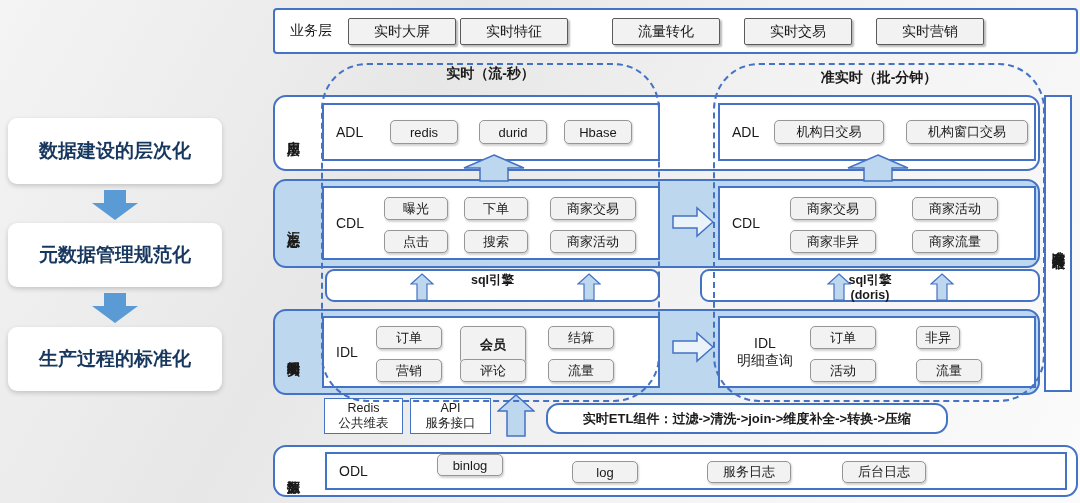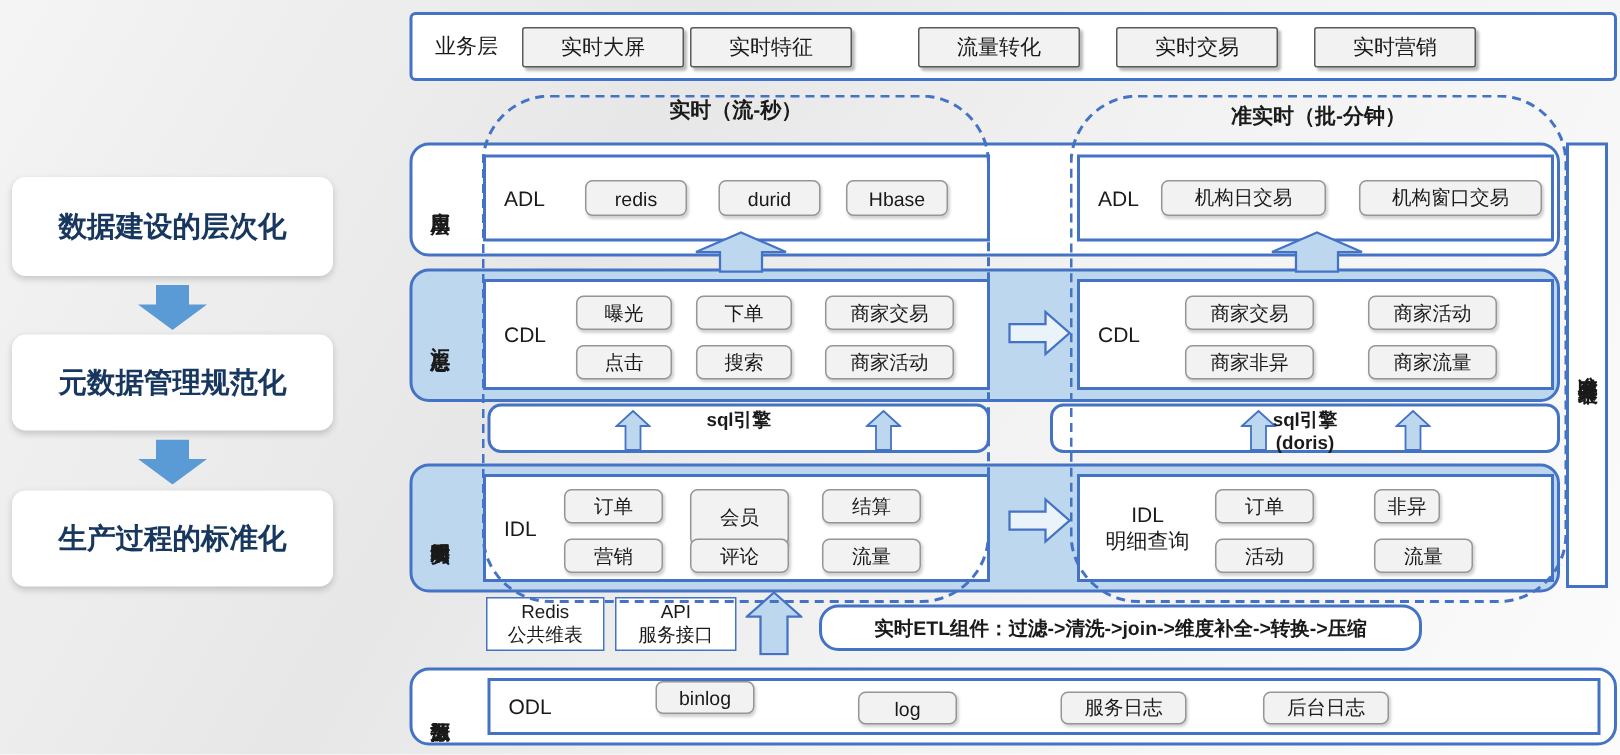--- a/index.html
+++ b/index.html
@@ -157,21 +157,21 @@
       <div>(doris)</div>
     </div>
   </div>
 
   <div class="abs band fill" style="left:273px;top:309px;width:767px;height:86px;"></div>
   <div class="abs vlabel" style="left:282px;top:309px;width:22px;height:86px;letter-spacing:0;">实时明细层</div>
 
   <div class="abs inner-box" style="left:322px;top:316px;width:338px;height:72px;">
     <div class="abs tag" style="left:12px;top:0;height:68px;">IDL</div>
     <div class="abs chip" style="left:52px;top:8px;width:66px;height:23px;">订单</div>
-    <div class="abs chip" style="left:136px;top:8px;width:66px;height:38px;">会员</div>
+    <div class="abs chip" style="left:136px;top:8px;width:66px;height:38px;font-weight:bold;">会员</div>
     <div class="abs chip" style="left:224px;top:8px;width:66px;height:23px;">结算</div>
     <div class="abs chip" style="left:52px;top:41px;width:66px;height:23px;">营销</div>
     <div class="abs chip" style="left:136px;top:41px;width:66px;height:23px;">评论</div>
     <div class="abs chip" style="left:224px;top:41px;width:66px;height:23px;">流量</div>
   </div>
 
   <div class="abs inner-box" style="left:718px;top:316px;width:318px;height:72px;">
     <div class="abs two-line" style="left:4px;top:0;width:82px;height:68px;font-size:14px;">
       <div>IDL</div>
       <div>明细查询</div>

